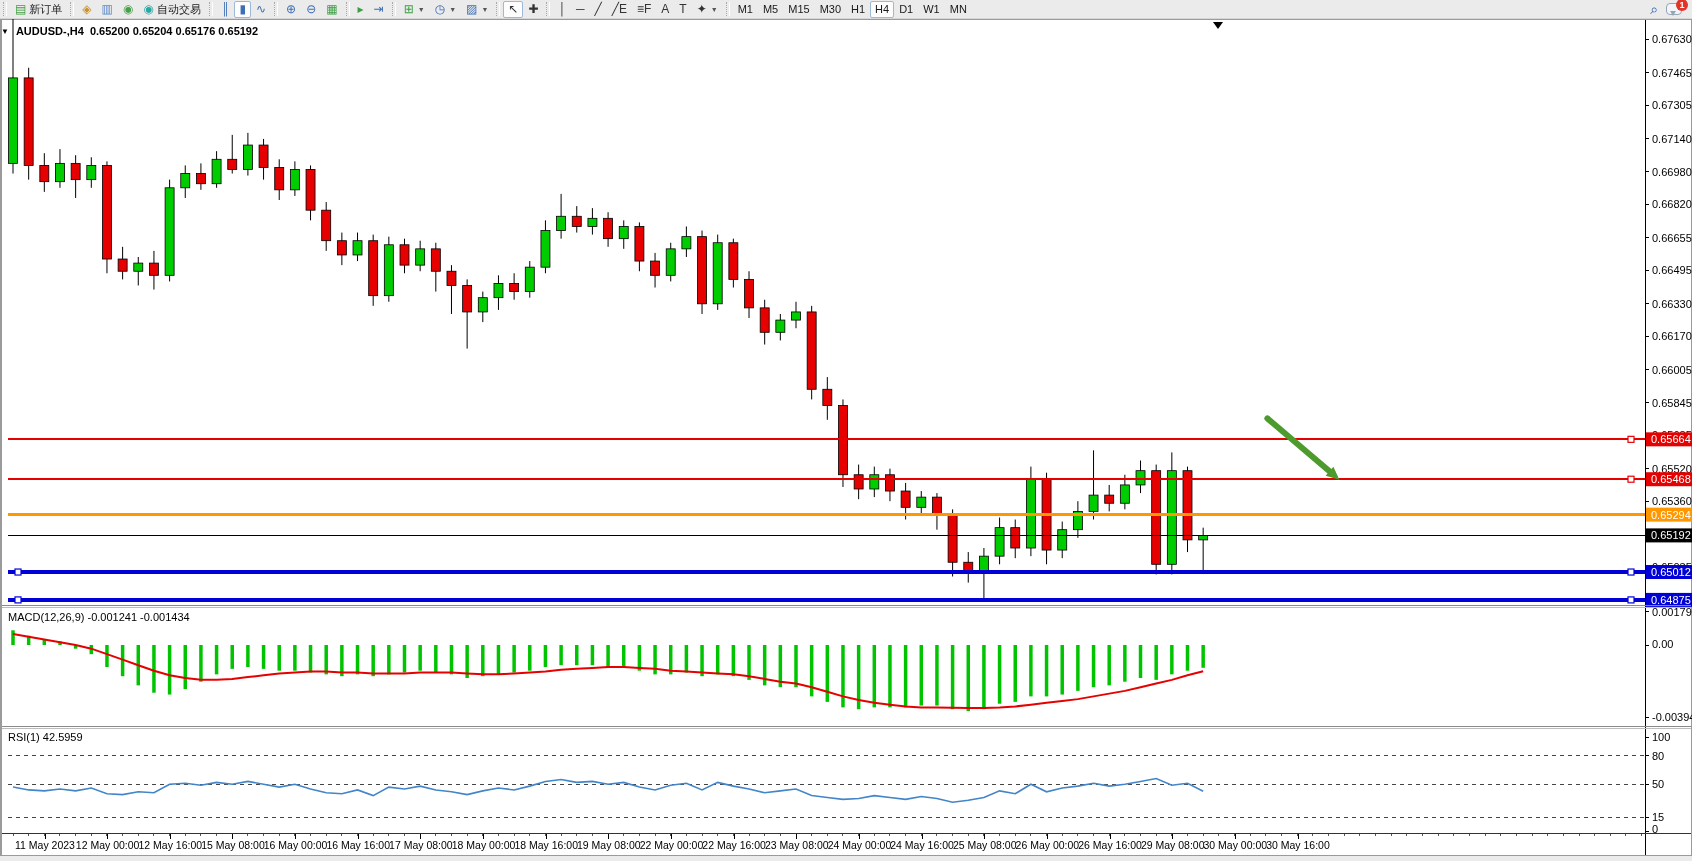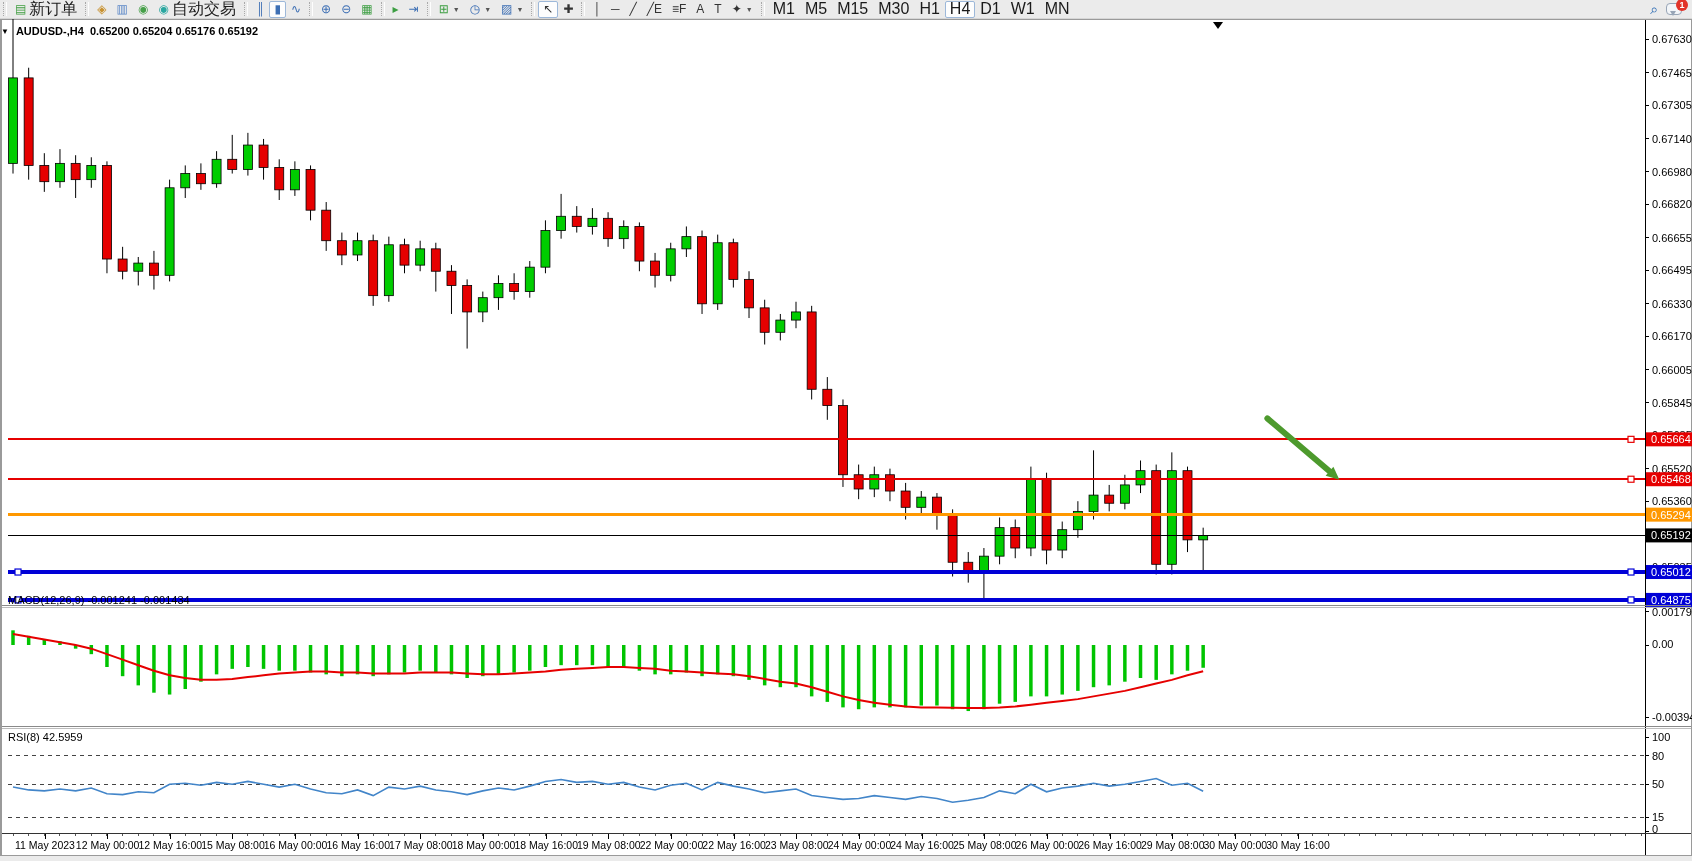--- a/index.html
+++ b/index.html
@@ -2,33 +2,33 @@
 <html><head>
 <meta charset="utf-8">
 <style>
 *{margin:0;padding:0;box-sizing:border-box}
 html,body{width:1692px;height:861px;font-family:"Liberation Sans",sans-serif;background:#ebebeb;overflow:hidden;position:relative;font-size:11px}
 #toolbar{position:absolute;top:0;left:0;width:1692px;height:19px;background:#ebebeb;display:flex;align-items:center;z-index:3;color:#222;border-bottom:1px solid #d6d6d6}
 .grip{width:4px;height:14px;margin:0 3px;border-left:1px dotted #a9a9a9;border-right:1px solid #fdfdfd}
 .tbtn{display:flex;align-items:center;gap:3px;padding:1px 4px;height:17px;border:1px solid transparent;border-radius:2px;white-space:nowrap;cursor:default}
 .tbtn.active{background:#fdfdfd;border:1px solid #9db8d9}
 .tbtn .glyph{font-size:12px;line-height:12px}
-.tbtn .lbl{font-size:16px;color:#1a1a1a}
+.tbtn .lbl{font-size:11px;color:#1a1a1a}
 .caret{font-size:7px;color:#555;margin-left:1px}
 #tb-right{margin-left:auto;display:flex;align-items:center;gap:8px;padding-right:10px}
 #search-icon{font-size:14px;color:#2d6cb4}
 #chat-bubble{position:relative;width:16px;height:12px;border:1px solid #98a5b6;border-radius:4px;background:#f2f5f8}
 #chat-tail{position:absolute;left:3px;bottom:-5px;width:0;height:0;border:3px solid transparent;border-top:5px solid #98a5b6}
 #chat-badge{position:absolute;top:-5px;right:-7px;min-width:12px;height:12px;border-radius:7px;background:#e23328;color:#fff;font-size:9px;line-height:12px;text-align:center;padding:0 2px;font-weight:bold}
 #chartwin{position:absolute;left:0;top:19px;width:1692px;height:837px;background:#fff;border:1px solid #9a9a9a;border-left:2px solid #9a9a9a;z-index:0}
 #chart-svg{position:absolute;left:0;top:0;z-index:1}
 .ovl{position:absolute;z-index:2;color:#000;white-space:nowrap}
 #title{left:1px;top:25px;font-weight:bold;font-size:11px}
 #title .tri{font-size:8px;vertical-align:1px;margin-right:7px;font-weight:normal}
-#macd-label{left:8px;top:594px}
+#macd-label{left:8px;top:611px}
 #rsi-label{left:8px;top:731px}
 </style>
 </head>
 <body>
 
 <div id="toolbar">
     <div class="grip"></div>
     <div class="tbtn">
       <span class="glyph" style="color: rgb(63, 158, 63);">▤</span>
       <span class="lbl">新订单</span>
@@ -627,13 +627,13 @@
     <line x1="1235.35" y1="834" x2="1235.35" y2="839" stroke="#000" shape-rendering="crispEdges"></line>
     <text x="1235.35" y="849" font-size="10.5" font-family="Liberation Sans, sans-serif" fill="#000" text-anchor="middle">30 May 00:00</text>
     <line x1="1298" y1="834" x2="1298" y2="839" stroke="#000" shape-rendering="crispEdges"></line>
     <text x="1298" y="849" font-size="10.5" font-family="Liberation Sans, sans-serif" fill="#000" text-anchor="middle">30 May 16:00</text>
   </svg>
 
 <div class="ovl" id="title">
   <span class="tri">▼</span><span>AUDUSD-,H4</span>&nbsp;&nbsp;<span>0.65200 0.65204 0.65176 0.65192</span>
 </div>
 <div class="ovl" id="macd-label">MACD(12,26,9) -0.001241 -0.001434</div>
-<div class="ovl" id="rsi-label">RSI(8) 42.5959</div>
+<div class="ovl" id="rsi-label">RSI(1) 42.5959</div>
 
 </body></html>

